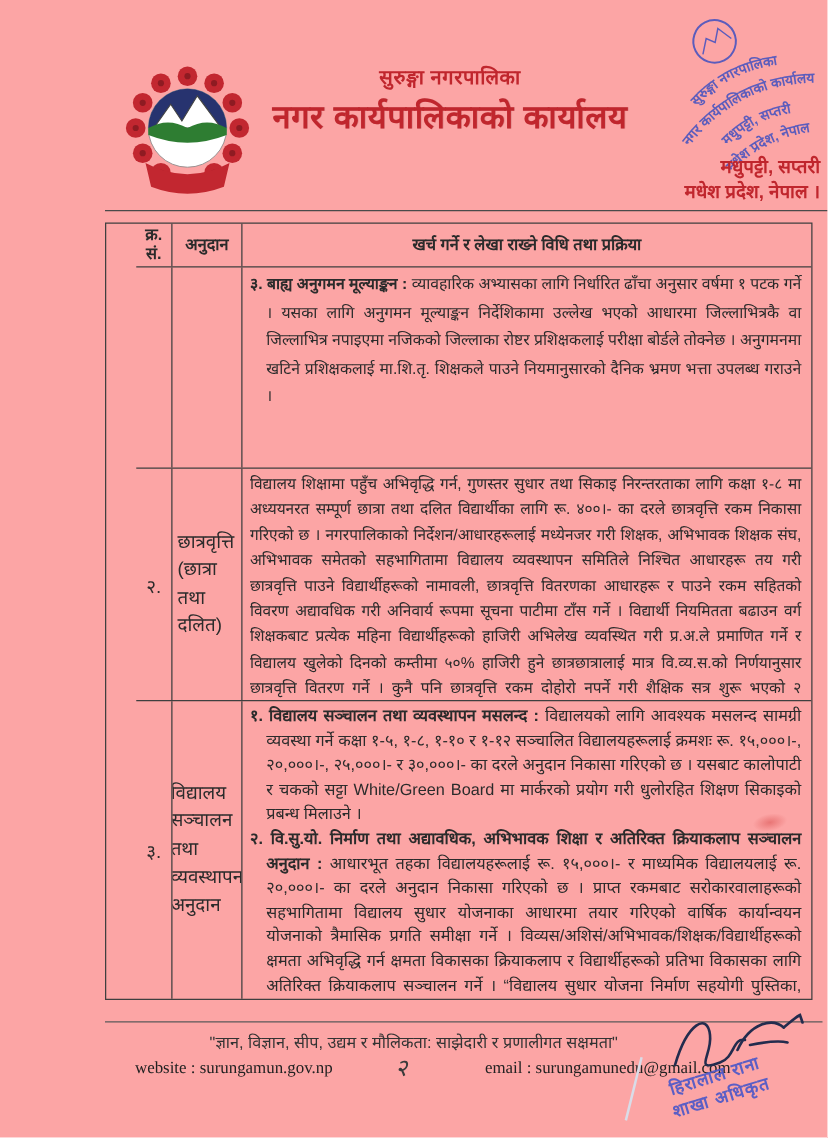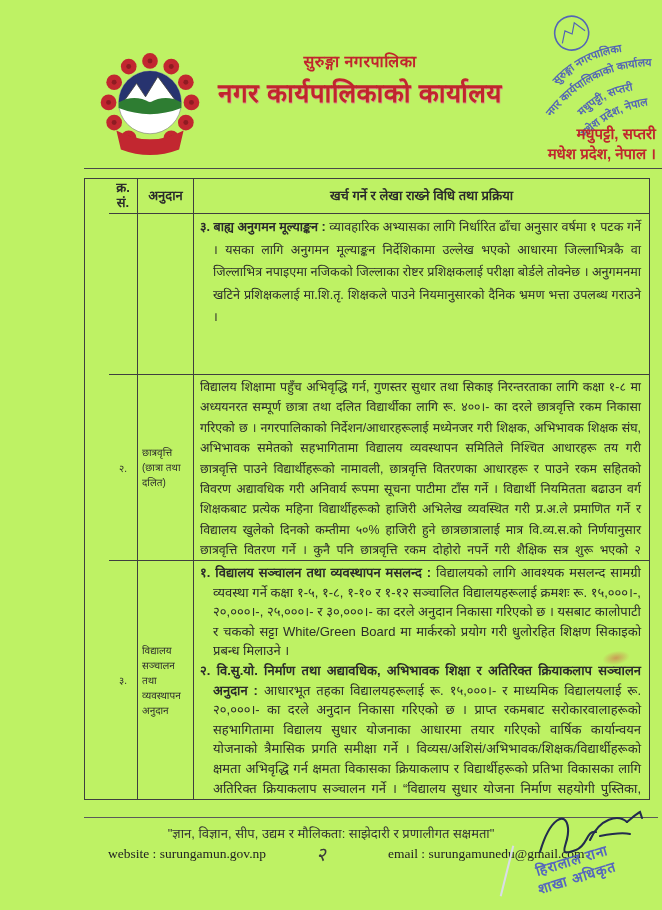--- a/index.html
+++ b/index.html
@@ -1,18 +1,18 @@
 <!DOCTYPE html>
 <html><head>
 <meta charset="utf-8">
 <style>
   html,body{margin:0;padding:0;background:#ffffff;}
   body{width:662px;height:910px;position:relative;overflow:hidden;
        font-family:"Liberation Sans","DejaVu Sans",sans-serif;color:#2b2b2b;}
-  .page{position:absolute;inset:0;background:#bef264;}
+  .page{position:absolute;inset:0;background:#fca5a5;}
 
   
   .lh-titles{position:absolute;left:150px;top:50px;width:420px;text-align:center;color:#c0262d;}
   .lh-muni{font-size:16px;font-weight:bold;letter-spacing:.5px;}
   .lh-office{font-size:26px;font-weight:bold;letter-spacing:.5px;margin-top:2px;
              text-shadow:.6px .6px 0 #e08a8d;}
   .lh-section{font-size:19px;font-weight:bold;margin-top:3px;}
   .logo-wrap{position:absolute;left:94px;top:52px;width:112px;height:112px;}
   .stamp-wrap{position:absolute;left:518px;top:0px;width:150px;height:150px;
               transform:rotate(-27deg);opacity:.88;}
@@ -20,21 +20,21 @@
               font-weight:bold;font-size:15px;line-height:1.3;}
   .lh-divider{position:absolute;left:84px;top:168px;width:578px;border-top:1.6px solid #4a4a4a;}
 
   
   .proc-table{position:absolute;left:84px;top:178px;width:566px;border:1.2px solid #3f3f3f;
               box-sizing:border-box;padding-left:24px;}
   .t-row{display:grid;grid-template-columns:29px 56px 1fr;border-bottom:1.2px solid #3f3f3f;
          box-sizing:border-box;}
   .t-row:last-child{border-bottom:none;}
   .t-cell{border-right:1.2px solid #3f3f3f;box-sizing:border-box;overflow:hidden;
-          padding:2px 3px;font-size:10px;}
+          padding:2px 3px;font-size:15px;}
   .t-cell:last-child{border-right:none;}
   .t-head .t-cell{display:flex;align-items:center;justify-content:center;text-align:center;
                   font-weight:bold;font-size:13px;line-height:1.15;}
   .t-head{height:35px;}
   .row-1{height:161px;}
   .row-2{height:186px;}
   .row-3{height:238px;}
   .sn-cell,.grant-cell{display:flex;align-items:center;justify-content:center;text-align:left;}
   .grant-cell{padding:2px 4px;line-height:1.5;}
   .proc-cell{padding:2px 8px 2px 6px;text-align:justify;}

